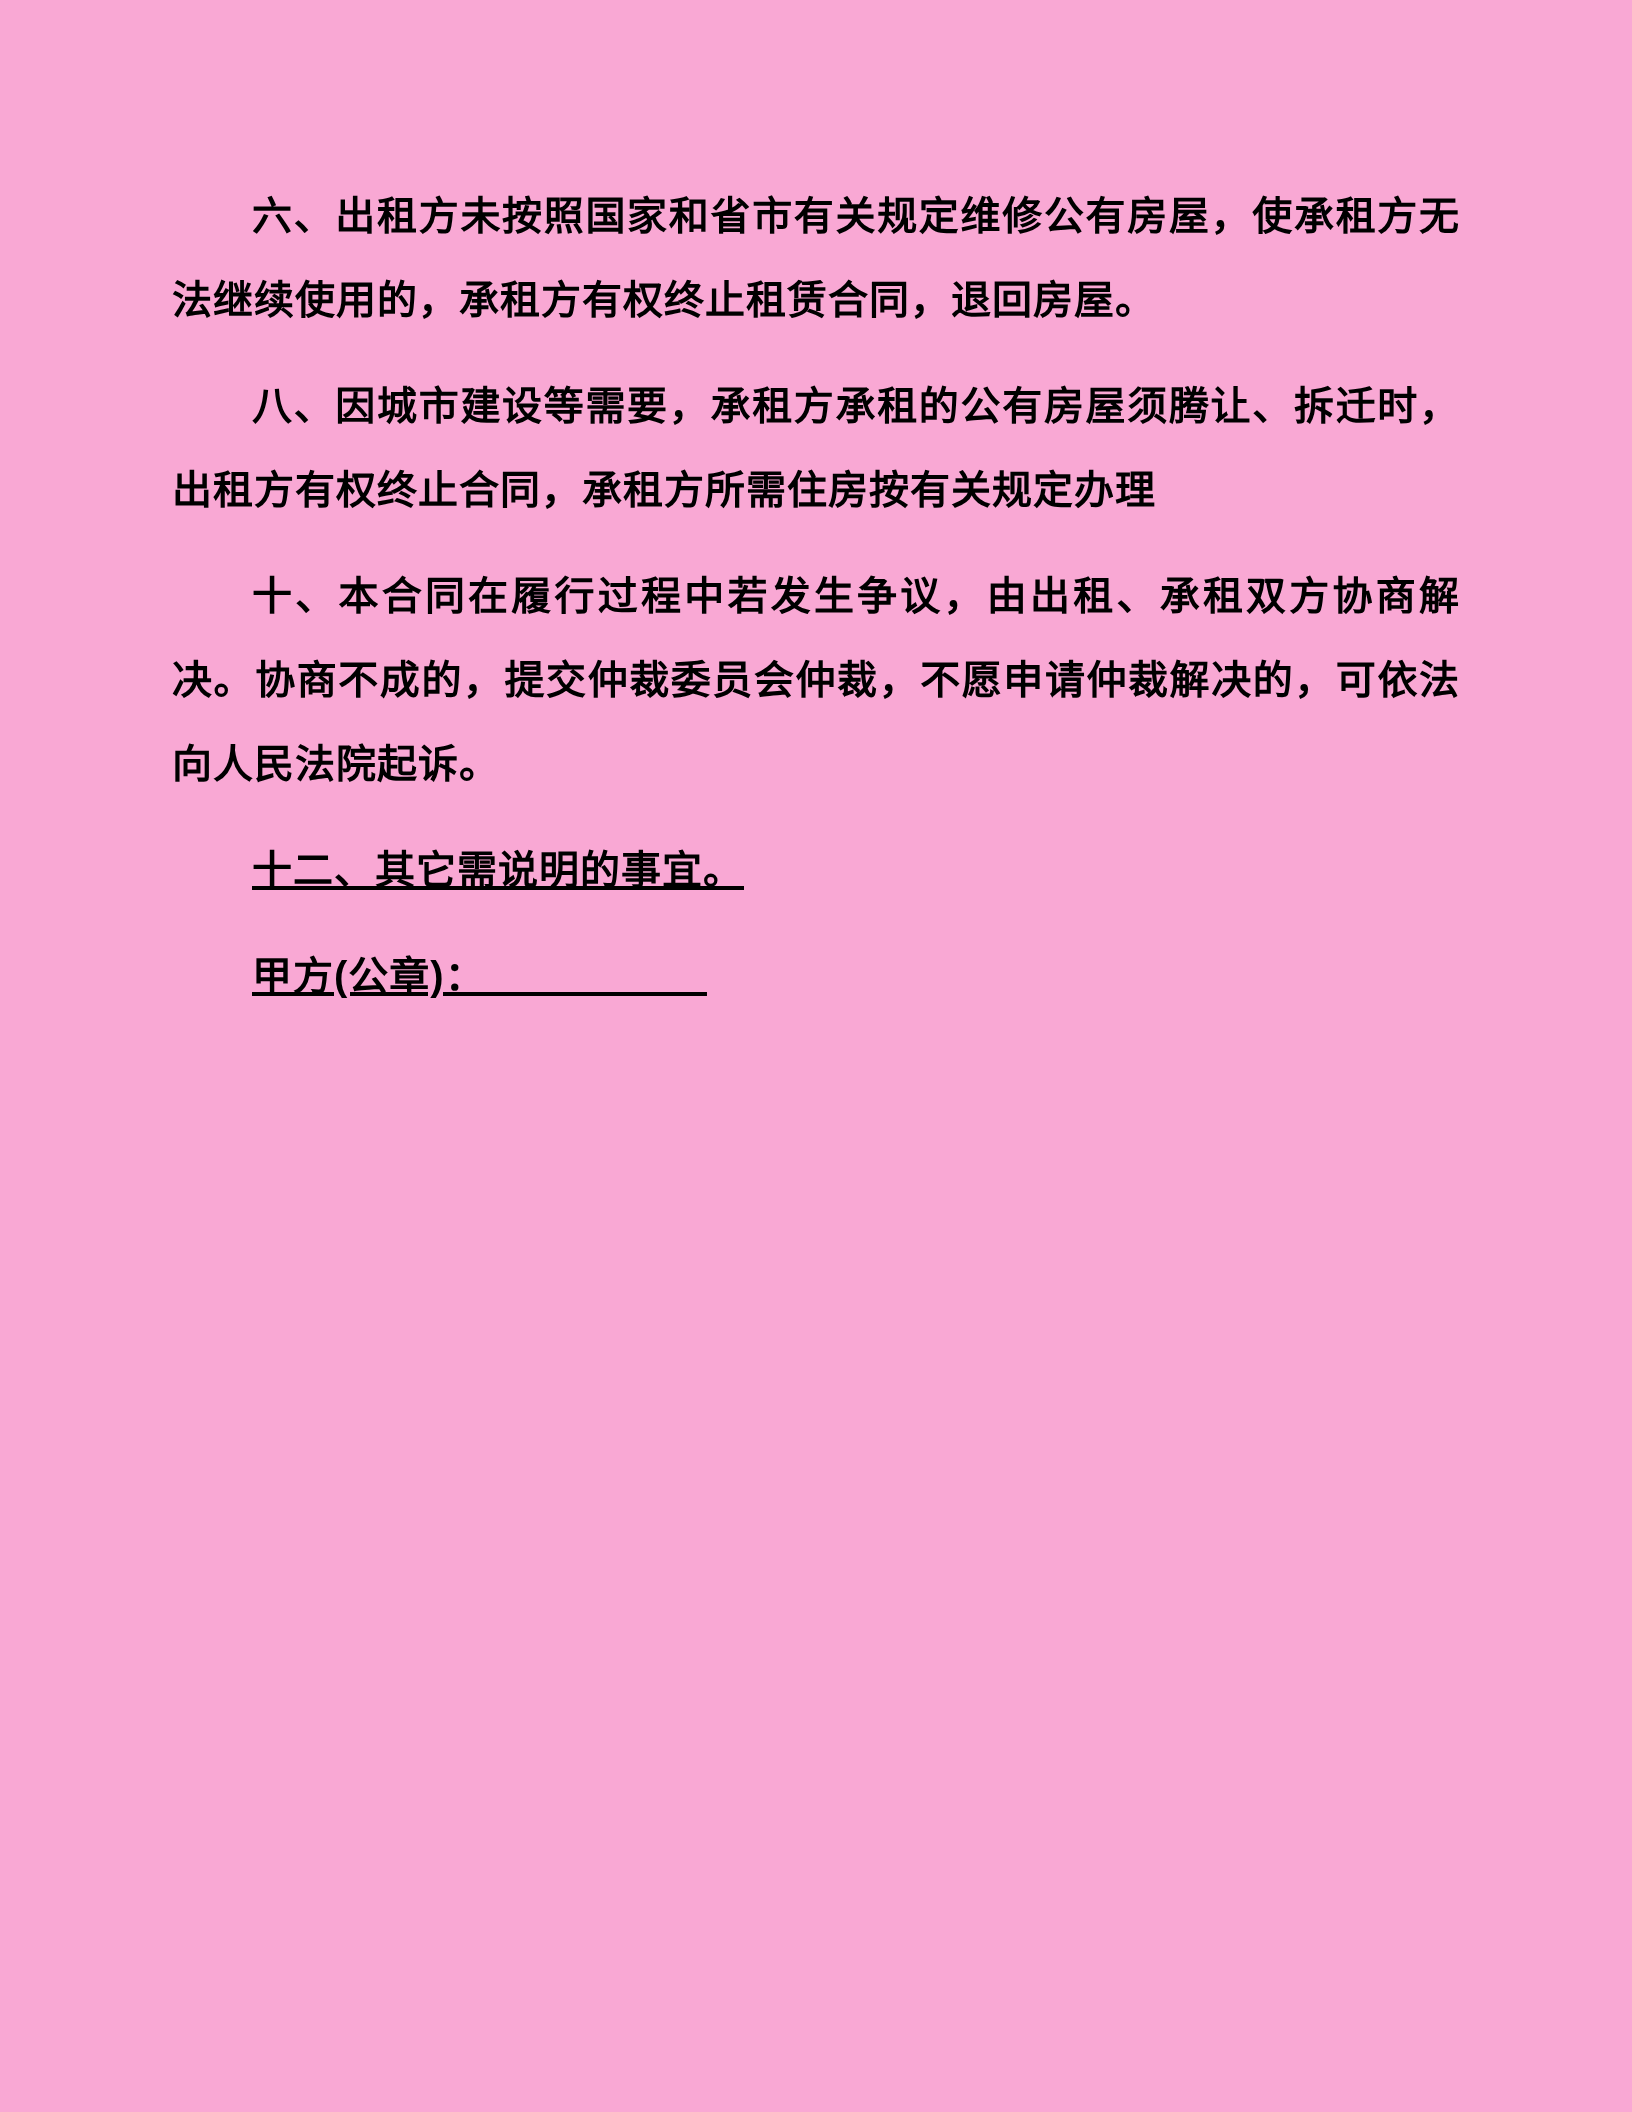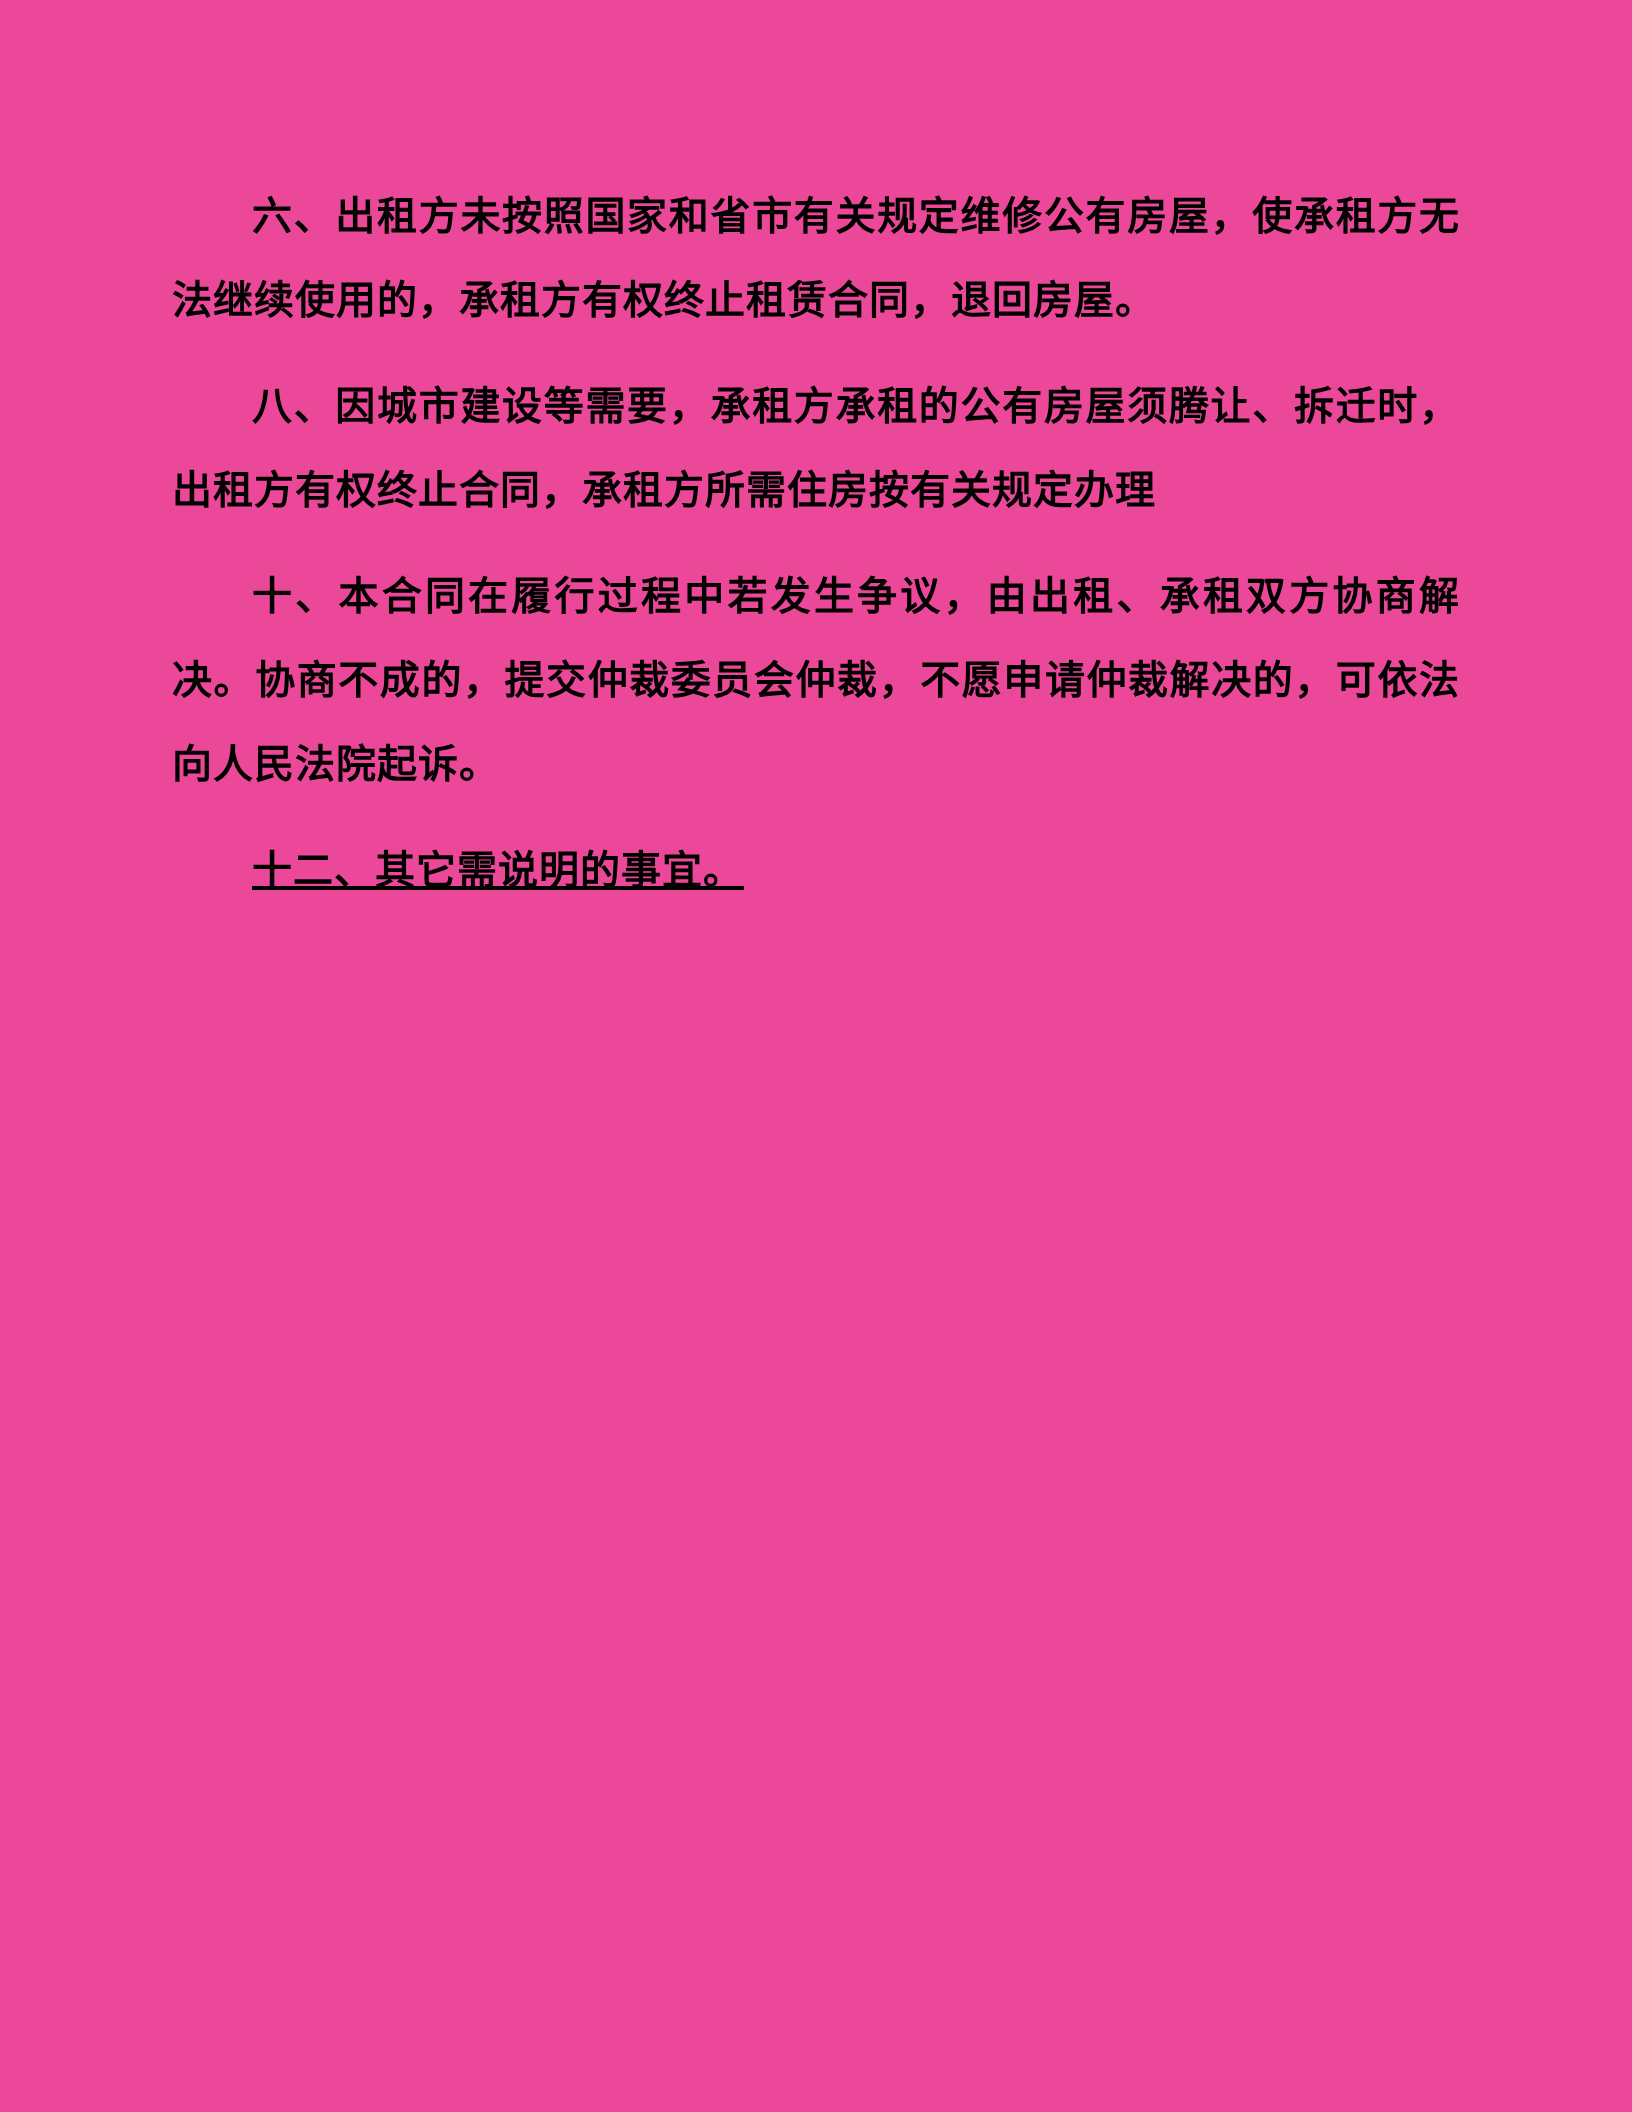--- a/index.html
+++ b/index.html
@@ -10,21 +10,21 @@
   body {
     width: 1632px;
     height: 2112px;
     overflow: hidden;
     font-family: "Liberation Sans", "DejaVu Sans", sans-serif;
   }
   .page {
     box-sizing: border-box;
     width: 1632px;
     height: 2112px;
-    background: #ec4899;
+    background: #f9a8d4;
     padding: 174px 172px 0 172px;
   }
   .clause {
     margin: 0 0 22px 0;
     font-size: 40px;
     line-height: 84px;
     font-weight: 700;
     color: #000000;
     text-align: justify;
     text-justify: inter-ideograph;
@@ -38,13 +38,14 @@
   }
 </style>
 </head>
 <body>
 
 <div class="page">
   <p class="clause">六、出租方未按照国家和省市有关规定维修公有房屋，使承租方无法继续使用的，承租方有权终止租赁合同，退回房屋。</p>
   <p class="clause">八、因城市建设等需要，承租方承租的公有房屋须腾让、拆迁时，出租方有权终止合同，承租方所需住房按有关规定办理</p>
   <p class="clause">十、本合同在履行过程中若发生争议，由出租、承租双方协商解决。协商不成的，提交仲裁委员会仲裁，不愿申请仲裁解决的，可依法向人民法院起诉。</p>
   <p class="clause no-justify">十二、其它需说明的事宜。</p>
+  <p class="clause no-justify">甲方(公章)： _________</p>
 </div>
 
 </body></html>

